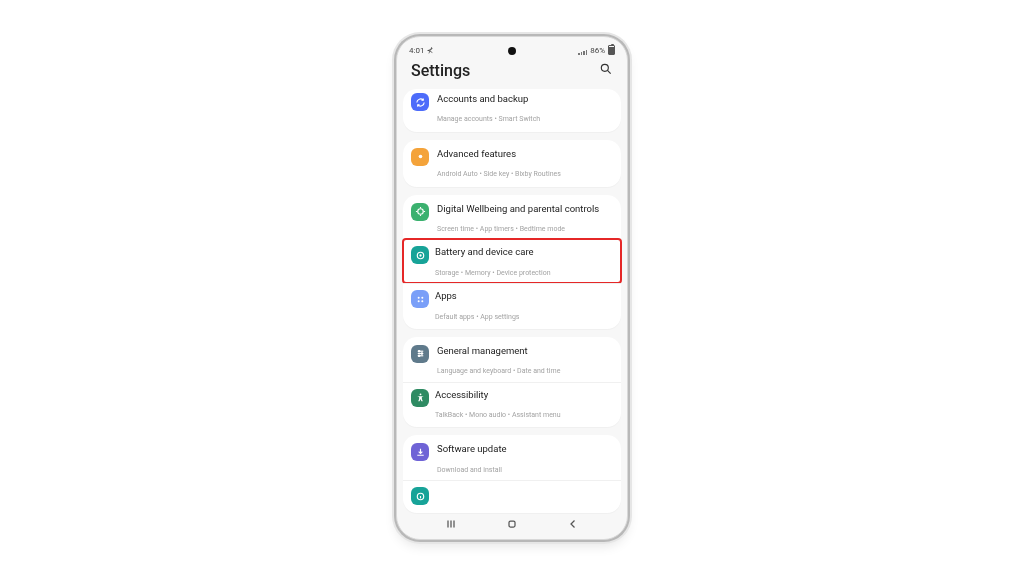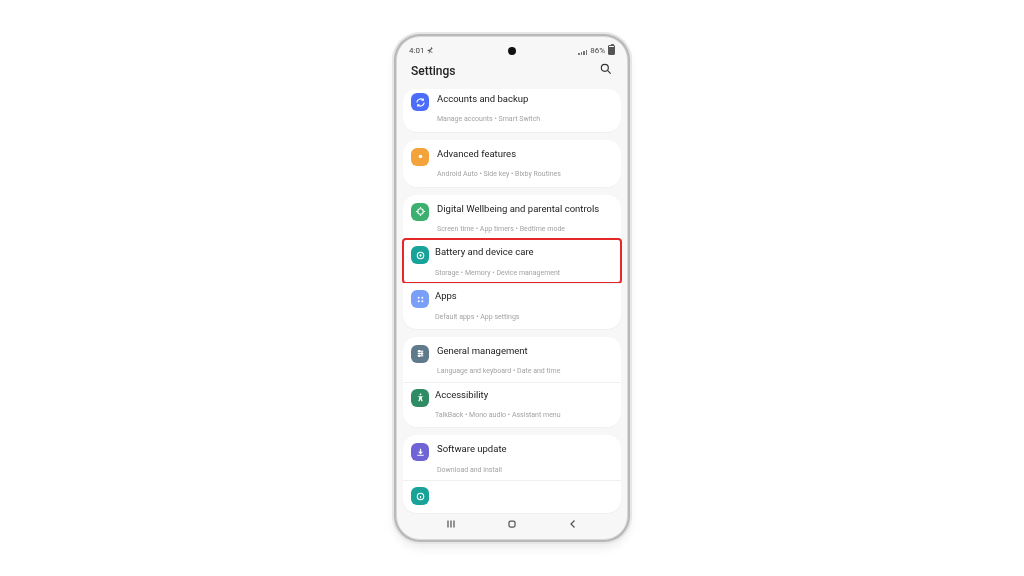--- a/index.html
+++ b/index.html
@@ -71,21 +71,21 @@
   .batt-icon::after{
     content:""; position:absolute; left:0; right:0; bottom:0;
     height:86%; background:#555;
   }
 
   
   .header {
     display:flex; justify-content:space-between; align-items:center;
     padding: 4px 14px 8px;
   }
-  .header h1 { font-size: 12px; font-weight: 500; color:#222; }
+  .header h1 { font-size: 16px; font-weight: 500; color:#222; }
 
   
   .scroll {
     position:absolute; top:52px; bottom:20px; left:0; right:0;
     overflow:hidden;
     padding: 0 6px;
   }
   .card {
     background:#fff;
     border-radius:14px;
@@ -215,21 +215,21 @@
       </div>
       <div class="row highlight">
         <span class="ic bg-teal">
           <svg viewBox="0 0 24 24" fill="none" stroke="#fff" stroke-width="2.5">
               <circle cx="12" cy="12" r="7"></circle>
               <circle cx="12" cy="12" r="2.5" fill="#fff" stroke="none"></circle>
             </svg>
         </span>
         <div class="txt">
           <div class="ttl">Battery and device care</div>
-          <div class="sub">Storage  •  Memory  •  Device management</div>
+          <div class="sub">Storage  •  Memory  •  Device protection</div>
         </div>
       </div>
       <div class="row">
         <span class="ic bg-lblue">
           <svg viewBox="0 0 24 24" fill="#fff">
               <circle cx="8" cy="8" r="2.2"></circle>
               <circle cx="16" cy="8" r="2.2"></circle>
               <circle cx="8" cy="16" r="2.2"></circle>
               <circle cx="16" cy="16" r="2.2"></circle>
             </svg>

